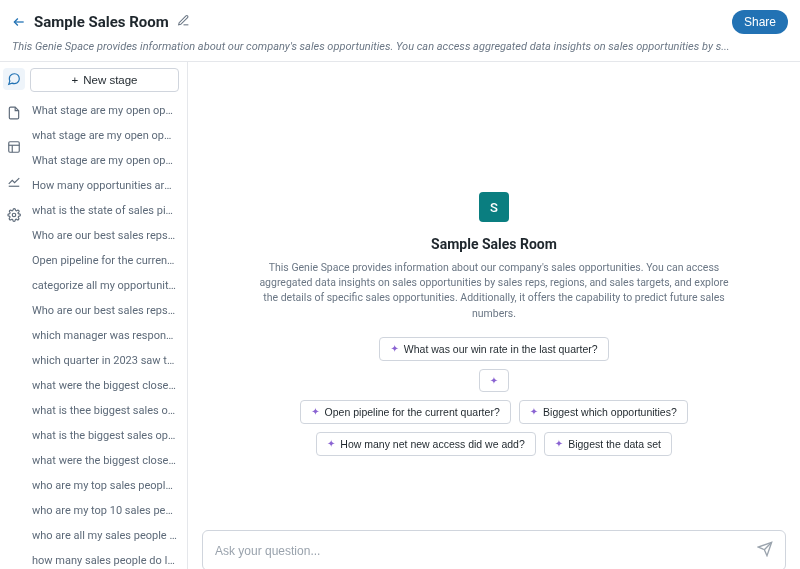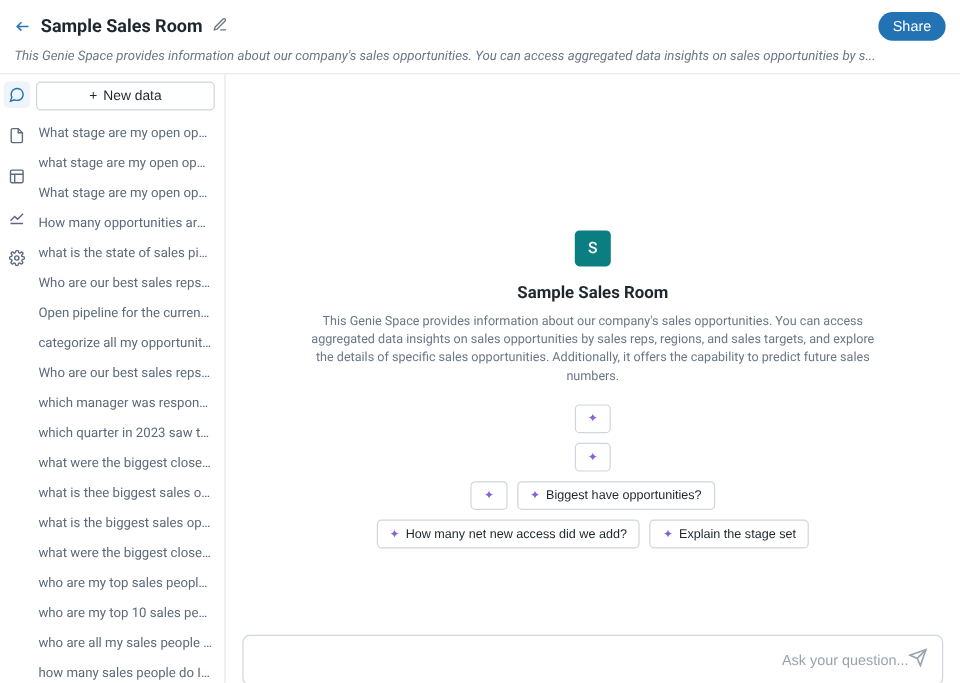--- a/index.html
+++ b/index.html
@@ -202,21 +202,20 @@
     display: flex;
     align-items: center;
     padding: 10px 12px;
   }
   .input-bar input {
     flex: 1;
     border: none;
     outline: none;
     font-size: 12px;
     color: #1f272d;
-    text-align: right;
   }
   .input-bar input::placeholder { color: #9aa3ad; }
   .send-icon {
     color: #9aa3ad;
     cursor: pointer;
   }
 </style>
 </head>
 <body>
 
@@ -268,21 +267,21 @@
       <svg width="14" height="14" viewBox="0 0 24 24" fill="none" stroke="currentColor" stroke-width="2">
           <circle cx="12" cy="12" r="3"></circle>
           <path d="M19.4 15a1.65 1.65 0 00.33 1.82l.06.06a2 2 0 01-2.83 2.83l-.06-.06a1.65 1.65 0 00-1.82-.33 1.65 1.65 0 00-1 1.51V21a2 2 0 01-4 0v-.09a1.65 1.65 0 00-1-1.51 1.65 1.65 0 00-1.82.33l-.06.06a2 2 0 01-2.83-2.83l.06-.06A1.65 1.65 0 005.1 15a1.65 1.65 0 00-1.51-1H3.5a2 2 0 010-4h.09A1.65 1.65 0 005.1 9a1.65 1.65 0 00-.33-1.82l-.06-.06A2 2 0 017.54 4.29l.06.06A1.65 1.65 0 009.42 4.68 1.65 1.65 0 0010.42 3.17V3.08a2 2 0 014 0v.09c0 .66.39 1.26 1 1.51a1.65 1.65 0 001.82-.33l.06-.06a2 2 0 012.83 2.83l-.06.06A1.65 1.65 0 0018.9 9c.25.61.85 1 1.51 1H21a2 2 0 010 4h-.09a1.65 1.65 0 00-1.51 1z"></path>
         </svg>
     </div>
   </div>
 
   <div class="sidebar">
     <button class="new-chat-btn">
       <span>+</span>
-      <span>New data</span>
+      <span>New stage</span>
     </button>
     <ul class="chat-list" id="chat-list">
         <li class="chat-item">What stage are my open opport...</li>
         <li class="chat-item">what stage are my open opportu...</li>
         <li class="chat-item">What stage are my open opport...</li>
         <li class="chat-item">How many opportunities are in e...</li>
         <li class="chat-item">what is the state of sales pipeline?</li>
         <li class="chat-item">Who are our best sales reps by ...</li>
         <li class="chat-item">Open pipeline for the current qu...</li>
         <li class="chat-item">categorize all my opportunities ...</li>
@@ -302,44 +301,46 @@
 
   <div class="main">
     <div class="welcome">
       <div class="avatar">S</div>
       <div class="room-title">Sample Sales Room</div>
       <div class="room-desc">This Genie Space provides information about our company's sales opportunities. You can access aggregated data insights on sales opportunities by sales reps, regions, and sales targets, and explore the details of specific sales opportunities. Additionally, it offers the capability to predict future sales numbers.</div>
       <div class="suggestion-rows" id="suggestion-rows">
           <div class="sug-row">
             <button class="sug-btn">
               <span class="sparkle">✦</span>
+              <span>What was our win rate in the last quarter?</span>
             </button>
           </div>
           <div class="sug-row">
             <button class="sug-btn">
               <span class="sparkle">✦</span>
             </button>
           </div>
           <div class="sug-row">
             <button class="sug-btn">
               <span class="sparkle">✦</span>
-            </button>
-            <button class="sug-btn">
-              <span class="sparkle">✦</span>
-              <span>Biggest have opportunities?</span>
+              <span>Open pipeline for the current quarter?</span>
+            </button>
+            <button class="sug-btn">
+              <span class="sparkle">✦</span>
+              <span>Biggest which opportunities?</span>
             </button>
           </div>
           <div class="sug-row">
             <button class="sug-btn">
               <span class="sparkle">✦</span>
               <span>How many net new access did we add?</span>
             </button>
             <button class="sug-btn">
               <span class="sparkle">✦</span>
-              <span>Explain the stage set</span>
+              <span>Biggest the data set</span>
             </button>
           </div>
         </div>
     </div>
 
     <div class="input-wrap">
       <div class="input-bar">
         <input type="text" placeholder="Ask your question..." style="">
         <span class="send-icon">
           <svg width="16" height="16" viewBox="0 0 24 24" fill="none" stroke="currentColor" stroke-width="2">

